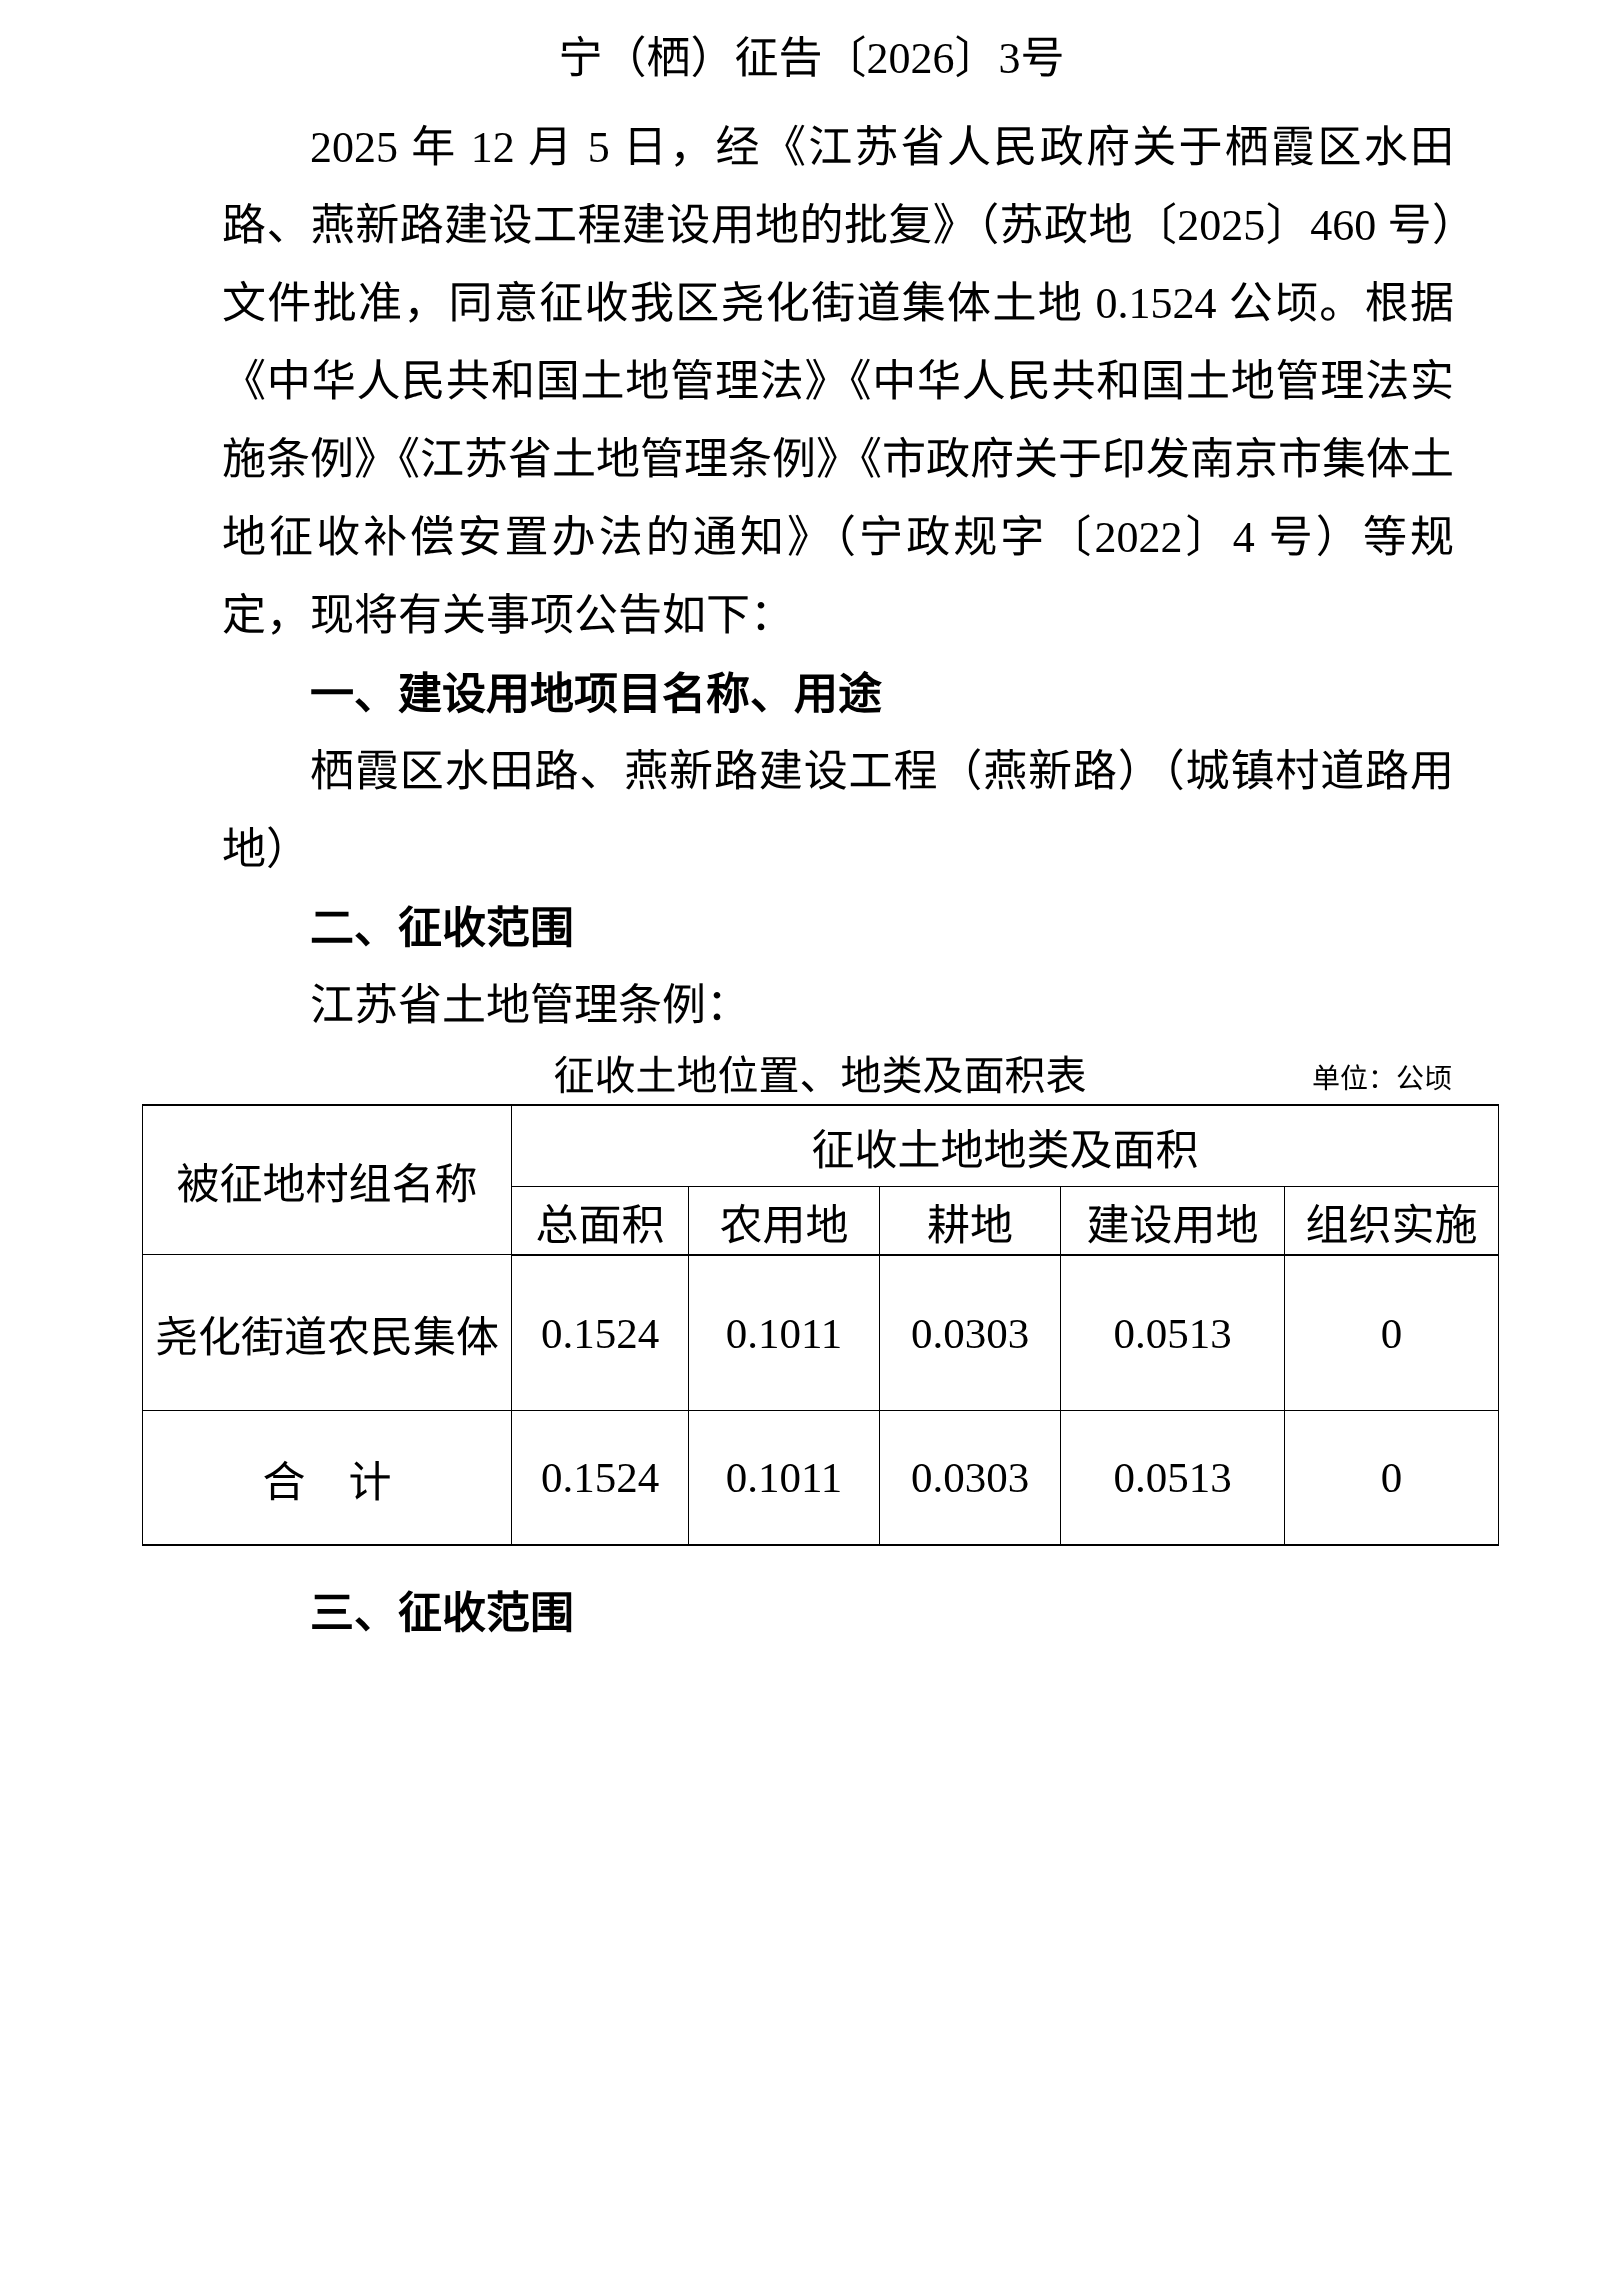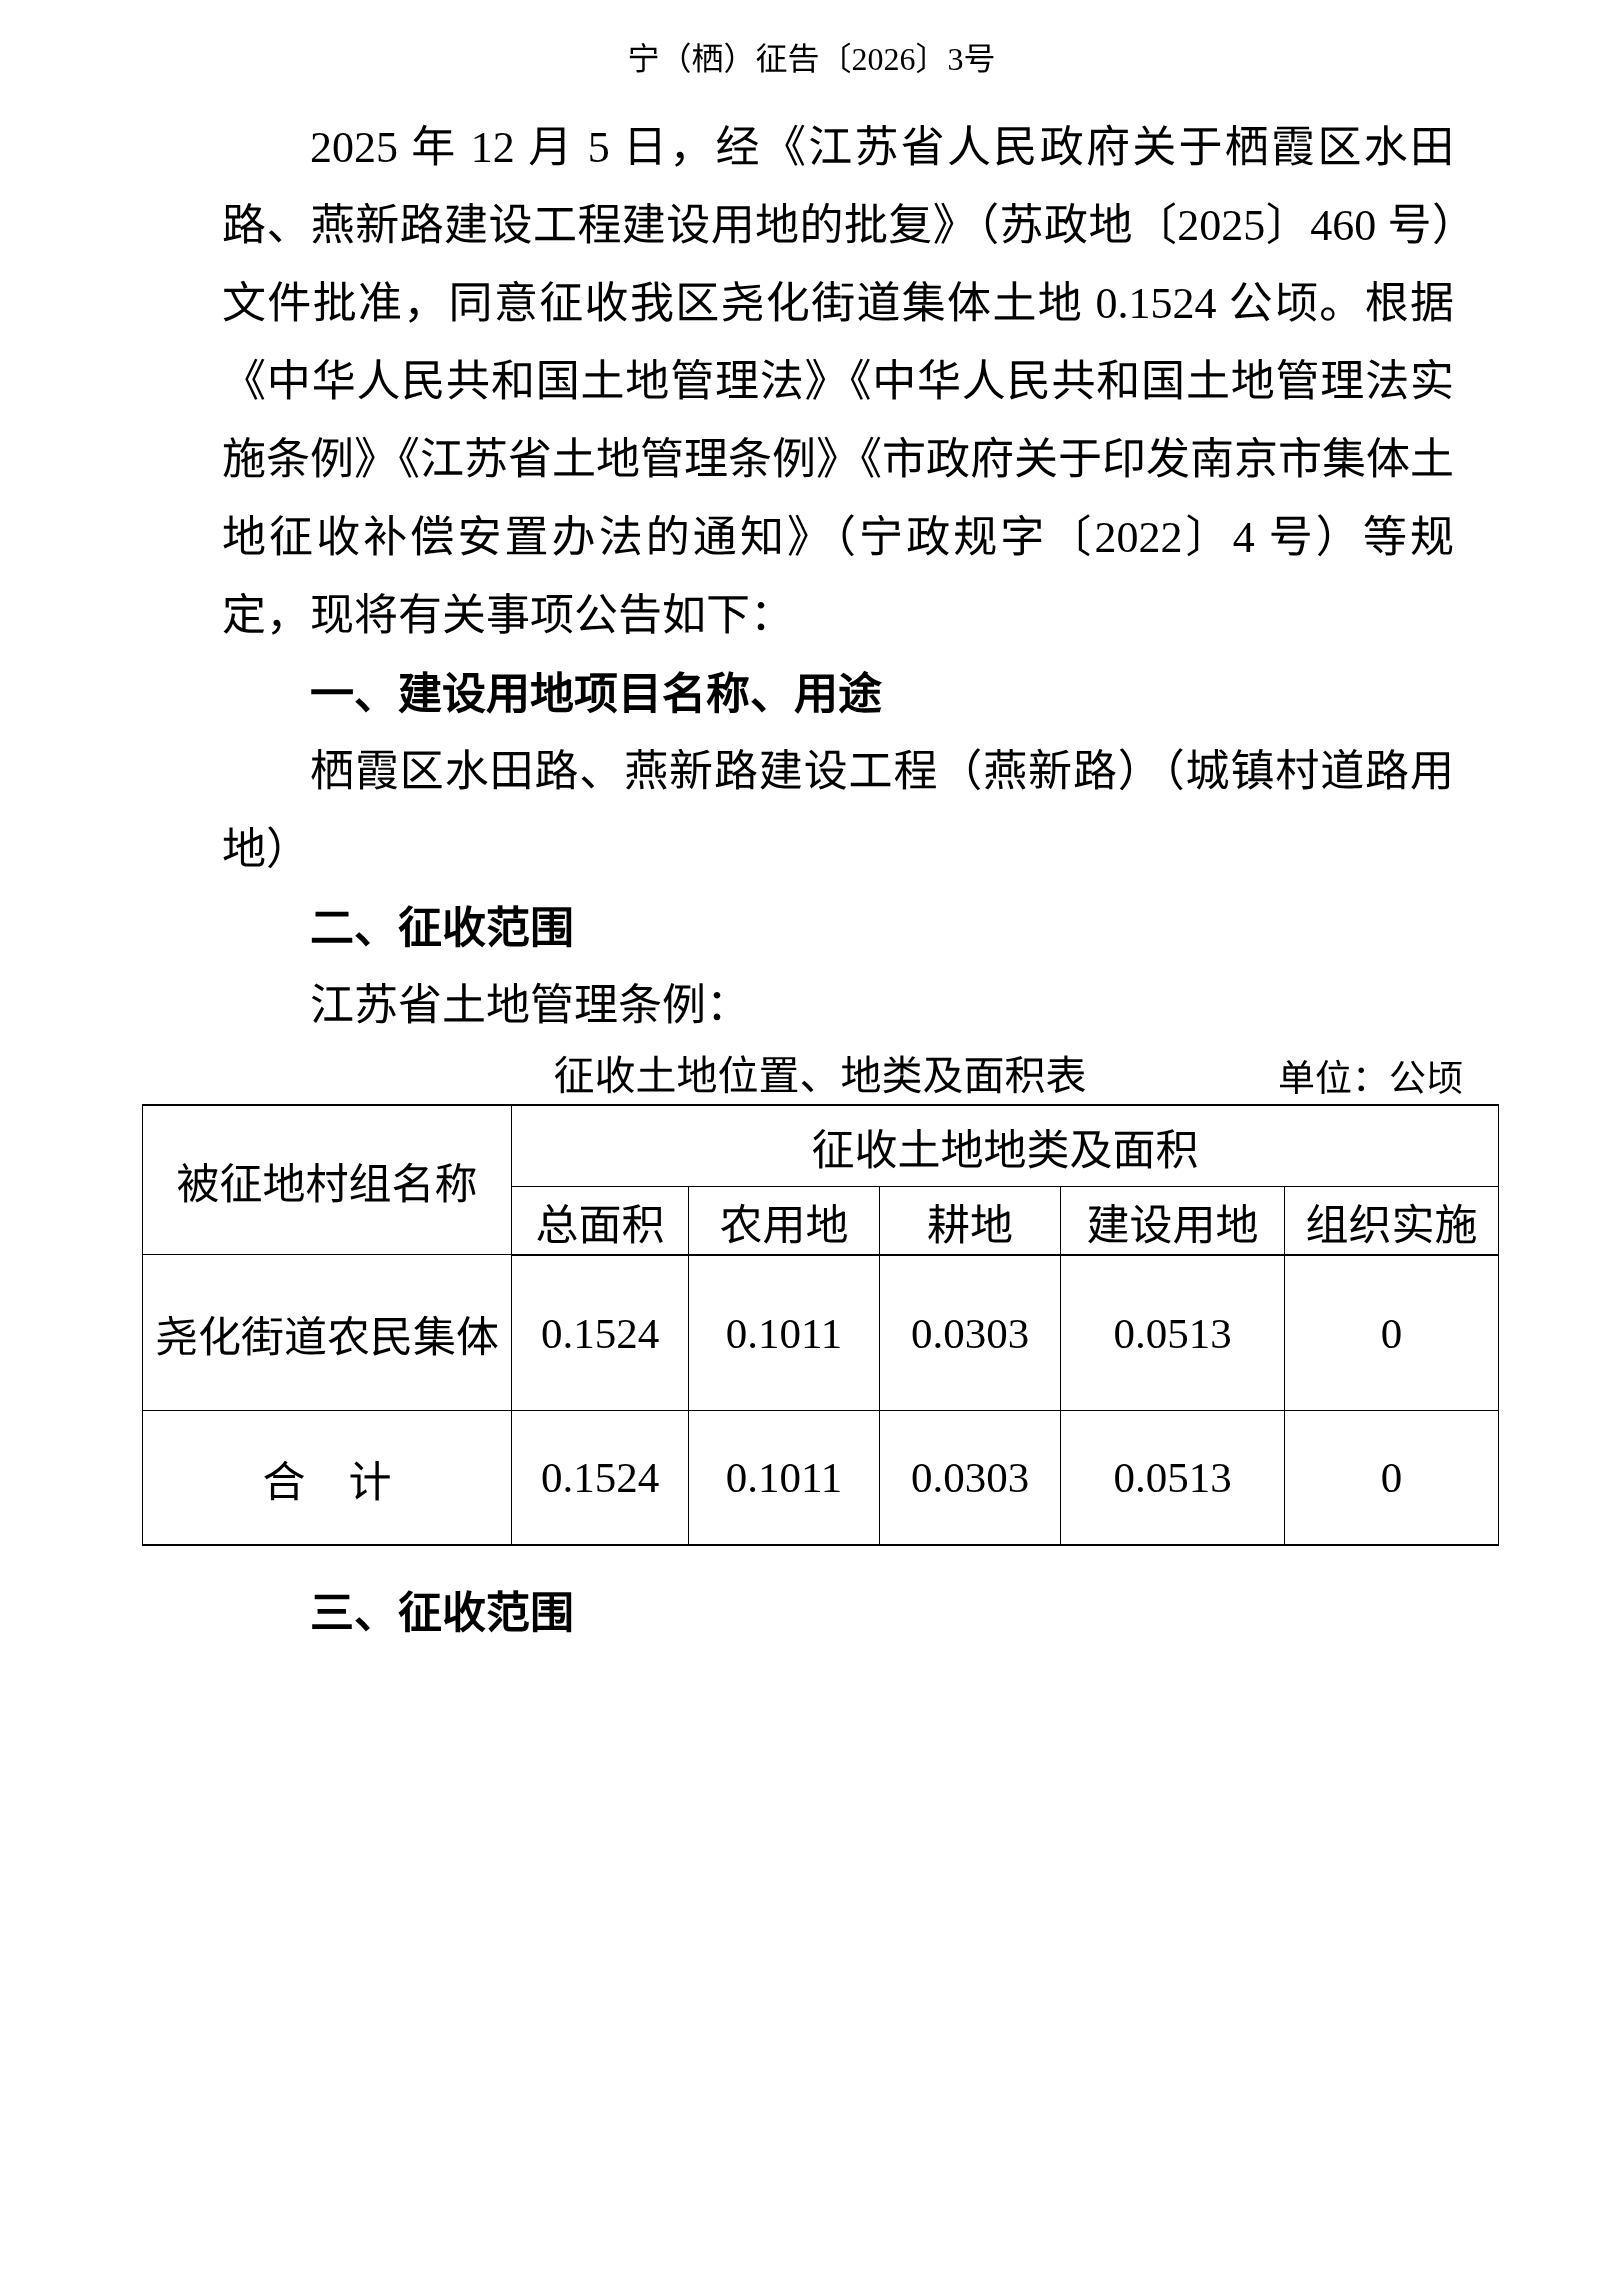--- a/index.html
+++ b/index.html
@@ -17,21 +17,21 @@
     text-align:center;
     font-size:60px;
     line-height:77px;
     font-weight:bold;
     font-family:"Liberation Serif","DejaVu Serif",serif;
     letter-spacing:1px;
   }
   .doc-number{
     margin-top:20.4px;
     text-align:center;
-    font-size:32px;
+    font-size:44px;
     line-height:78px;
   }
   .body-text{
     width:1232px;
     margin:10.2px 0 0 222px;
     font-size:44px;
     line-height:78px;
     text-align:justify;
   }
   .body-text p{margin:0;}
@@ -49,23 +49,23 @@
     margin:7.2px 0 3.1px 142px;
     height:49px;
   }
   .table-caption{
     text-align:center;
     font-size:41px;
     line-height:49px;
   }
   .unit-label{
     position:absolute;
-    right:35px;
+    right:46px;
     bottom:7.2px;
-    font-size:37px;
+    font-size:28px;
     line-height:31px;
     margin-top:16px;
   }
   table.land{
     margin-left:142px;
     width:1356px;
     border-collapse:collapse;
     table-layout:fixed;
     font-size:43px;
   }

